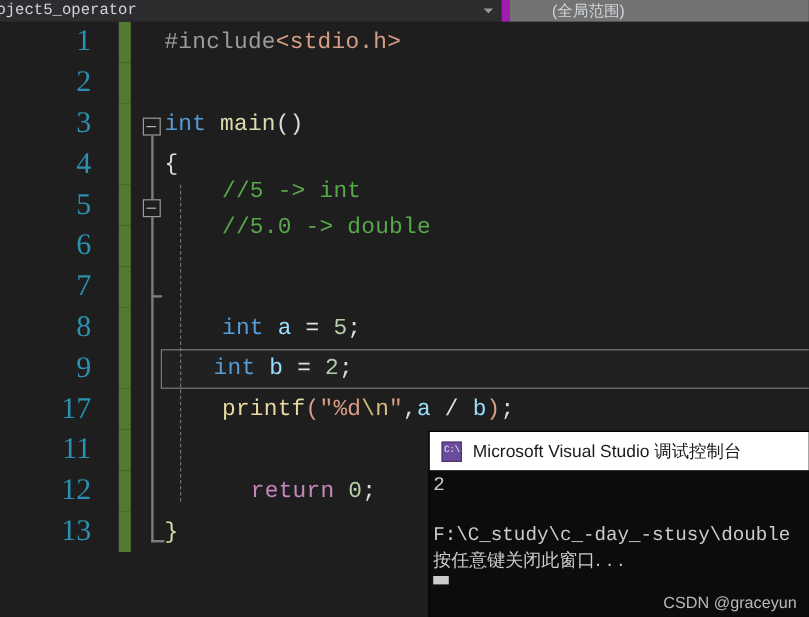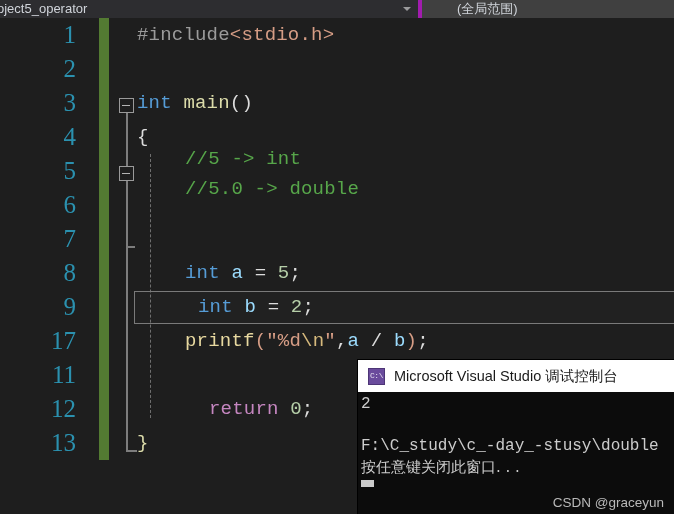--- a/index.html
+++ b/index.html
@@ -23,22 +23,23 @@
     background: #2d2d30;
     display: flex;
     align-items: stretch;
     z-index: 5;
   }
   #nav-member-combo {
     flex: 0 0 418px;
     display: flex;
     align-items: flex-end;
     position: relative;
-    border-right: 4px solid #a21caf;
-    overflow: hidden;
+    border-right: 7px solid #a21caf;
+    overflow: hidden;
+    font-family: Liberation Mono, monospace;
   }
   #nav-member-label {
     color: #d0d4da;
     font-size: 13px;
     line-height: 18px;
     white-space: nowrap;
     margin-left: -3px;
     padding-left: 0;
   }
   #nav-member-arrow {
@@ -47,21 +48,21 @@
     top: 7px;
     width: 0; height: 0;
     border-left: 4px solid transparent;
     border-right: 4px solid transparent;
     border-top: 4px solid #9a9a9c;
   }
   #nav-scope-combo {
     flex: 1 1 auto;
     display: flex;
     align-items: center;
-    background: #404040;
+    background: #737373;
     position: relative;
     overflow: hidden;
   }
   #nav-scope-label {
     color: #d0d4da;
     font-size: 13px;
     line-height: 18px;
     white-space: nowrap;
     padding-left: 35px;
   }
@@ -306,21 +307,21 @@
 
     <div class="code-text" style="top:102px; left:137px;"><span class="t-punct">{</span></div>
 
     <div class="code-text" style="top:124px; left:185px;"><span class="t-cmt">//5 -&gt; int</span></div>
 
     <div class="code-text" style="top:154px; left:185px;"><span class="t-cmt">//5.0 -&gt; double</span></div>
 
 
     <div class="code-text" style="top:238px; left:185px;"><span class="t-kw">int</span><span class="t-ident"> a </span><span class="t-plain">= </span><span class="t-num">5</span><span class="t-plain">;</span></div>
 
-    <div class="code-text" style="top:272px; left:198px;"><span class="t-kw">int</span><span class="t-ident"> b </span><span class="t-plain">= </span><span class="t-num">2</span><span class="t-plain">;</span></div>
+    <div class="code-text" style="top:272px; left:178px;"><span class="t-kw">int</span><span class="t-ident"> b </span><span class="t-plain">= </span><span class="t-num">2</span><span class="t-plain">;</span></div>
 
     <div class="code-text" style="top:306px; left:185px;"><span class="t-fn">printf</span><span class="t-str">(</span><span class="t-str">"%d</span><span class="t-esc">\n</span><span class="t-str">"</span><span class="t-plain">,</span><span class="t-ident">a</span><span class="t-plain"> / </span><span class="t-ident">b</span><span class="t-str">)</span><span class="t-plain">;</span></div>
 
     <div class="code-text" style="top:374px; left:185px;margin-left:24px;"><span class="t-ret">return</span><span class="t-num"> 0</span><span class="t-plain">;</span></div>
 
     <div class="code-text" style="top:408px; left:137px;"><span class="t-brace">}</span></div>
 
   </div>
 </div>
 

